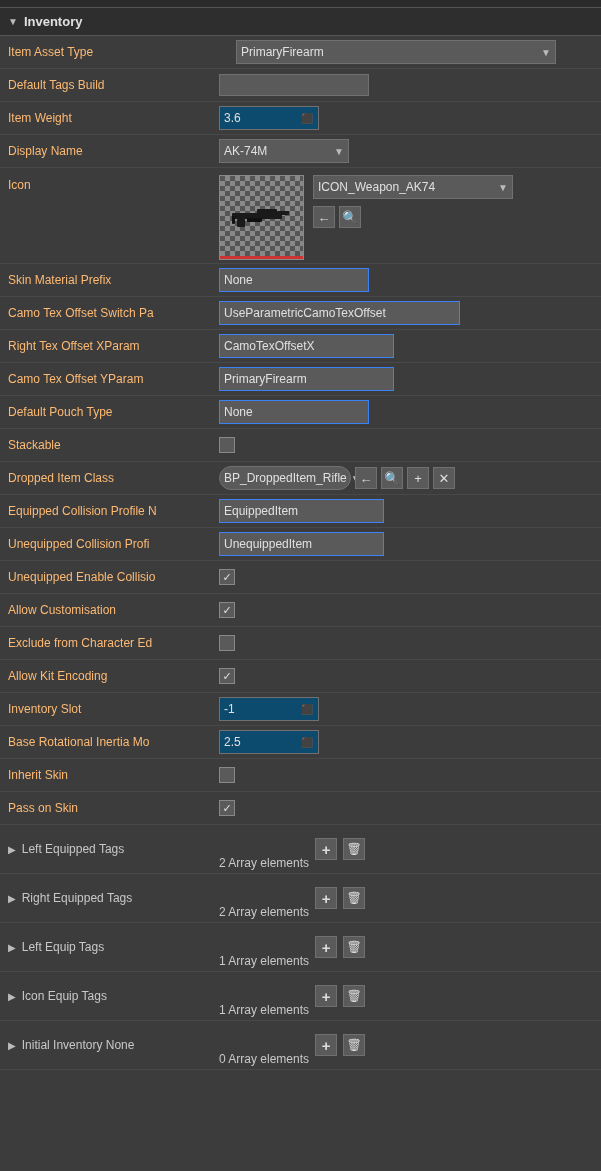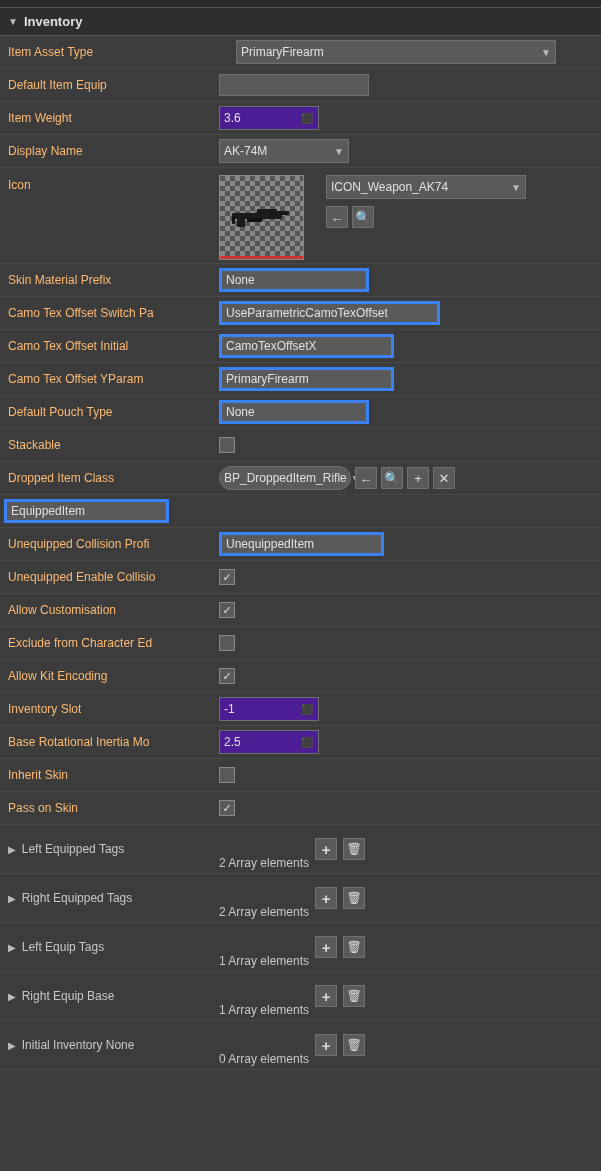--- a/index.html
+++ b/index.html
@@ -84,33 +84,33 @@
     }
 
     .dropdown-arrow {
       margin-left: 4px;
       font-size: 10px;
       color: #bbb;
     }
 
     .text-input {
       background: #5a5a5a;
-      border: 3px solid #3b82f6;
+      border: 1px solid #3b82f6;
       color: #e0e0e0;
       padding: 2px 4px;
       font-size: 12px;
       height: 24px;
     }
 
     .text-input-wide {
       width: 150px;
     }
 
     .number-input {
-      background: #4c1d95;
+      background: #0c4a6e;
       border: 1px solid #707070;
       color: #e0e0e0;
       padding: 2px 4px;
       font-size: 12px;
       height: 24px;
       width: 100px;
       display: flex;
       align-items: center;
       justify-content: space-between;
     }
@@ -273,21 +273,21 @@
     <div class="row-label">Item Asset Type</div>
     <div class="row-value">
       <div class="dropdown dropdown-wide">
         <span>PrimaryFirearm</span>
         <span class="dropdown-arrow">▼</span>
       </div>
     </div>
   </div>
 
   <div class="row">
-    <div class="row-label">Default Item Equip</div>
+    <div class="row-label">Default Tags Build</div>
     <div class="row-value">
       <div style="width:150px;height:22px;background:#5a5a5a;border:1px solid #707070;"></div>
     </div>
   </div>
 
   <div class="row">
     <div class="row-label">Item Weight</div>
     <div class="row-value">
       <div class="number-input">
         <span>3.6</span>
@@ -301,21 +301,21 @@
     <div class="row-value">
       <div class="dropdown" style="width:130px;">
         <span>AK-74M</span>
         <span class="dropdown-arrow">▼</span>
       </div>
     </div>
   </div>
 
   <div class="row" style="min-height:95px; align-items:flex-start; padding-top:4px;">
     <div class="row-label" style="padding-top:6px;">Icon</div>
-    <div class="row-value" style="align-items:flex-start; gap:22px;">
+    <div class="row-value" style="align-items:flex-start; gap:9px;">
       <div class="icon-image">
         <div class="icon-image-inner">
 
           <svg width="70" height="30" viewBox="0 0 70 30">
             <rect x="5" y="10" width="50" height="6" fill="#1a1a1a" rx="1"></rect>
             <rect x="30" y="6" width="20" height="5" fill="#1a1a1a" rx="1"></rect>
             <rect x="10" y="16" width="8" height="8" fill="#1a1a1a" rx="1"></rect>
             <rect x="20" y="15" width="15" height="4" fill="#111" rx="1"></rect>
             <rect x="50" y="8" width="12" height="4" fill="#1a1a1a" rx="1"></rect>
             <rect x="5" y="13" width="3" height="8" fill="#111" rx="1"></rect>
@@ -343,28 +343,28 @@
     <div class="row-value">
       <div class="text-input text-input-wide" style="display:flex;align-items:center;">
         <span>None</span>
       </div>
     </div>
   </div>
 
   <div class="row">
     <div class="row-label">Camo Tex Offset Switch Pa</div>
     <div class="row-value">
-      <div class="text-input" style="width:221px;display:flex;align-items:center;">
+      <div class="text-input" style="width:241px;display:flex;align-items:center;">
         <span>UseParametricCamoTexOffset</span>
       </div>
     </div>
   </div>
 
   <div class="row">
-    <div class="row-label">Camo Tex Offset Initial</div>
+    <div class="row-label">Right Tex Offset XParam</div>
     <div class="row-value">
       <div class="text-input" style="width:175px;display:flex;align-items:center;">
         <span>CamoTexOffsetX</span>
       </div>
     </div>
   </div>
 
   <div class="row">
     <div class="row-label">Camo Tex Offset YParam</div>
     <div class="row-value">
@@ -398,20 +398,21 @@
         <span class="dropdown-arrow">▼</span>
       </div>
       <div class="btn-icon">←</div>
       <div class="btn-icon">🔍</div>
       <div class="btn-icon">+</div>
       <div class="btn-icon">✕</div>
     </div>
   </div>
 
   <div class="row">
+    <div class="row-label">Equipped Collision Profile N</div>
     <div class="row-value">
       <div class="text-input" style="width:165px;display:flex;align-items:center;">
         <span>EquippedItem</span>
       </div>
     </div>
   </div>
 
   <div class="row">
     <div class="row-label">Unequipped Collision Profi</div>
     <div class="row-value">
@@ -515,21 +516,21 @@
     <div class="array-value">
       <span class="array-count">1 Array elements</span>
       <div class="btn-plus">+</div>
       <div class="btn-trash">🗑</div>
     </div>
   </div>
 
   <div class="array-row">
     <div class="array-label">
       <span class="expand-arrow">▶</span>
-      <span>Right Equip Base</span>
+      <span>Icon Equip Tags</span>
     </div>
     <div class="array-value">
       <span class="array-count">1 Array elements</span>
       <div class="btn-plus">+</div>
       <div class="btn-trash">🗑</div>
     </div>
   </div>
 
   <div class="array-row">
     <div class="array-label">

